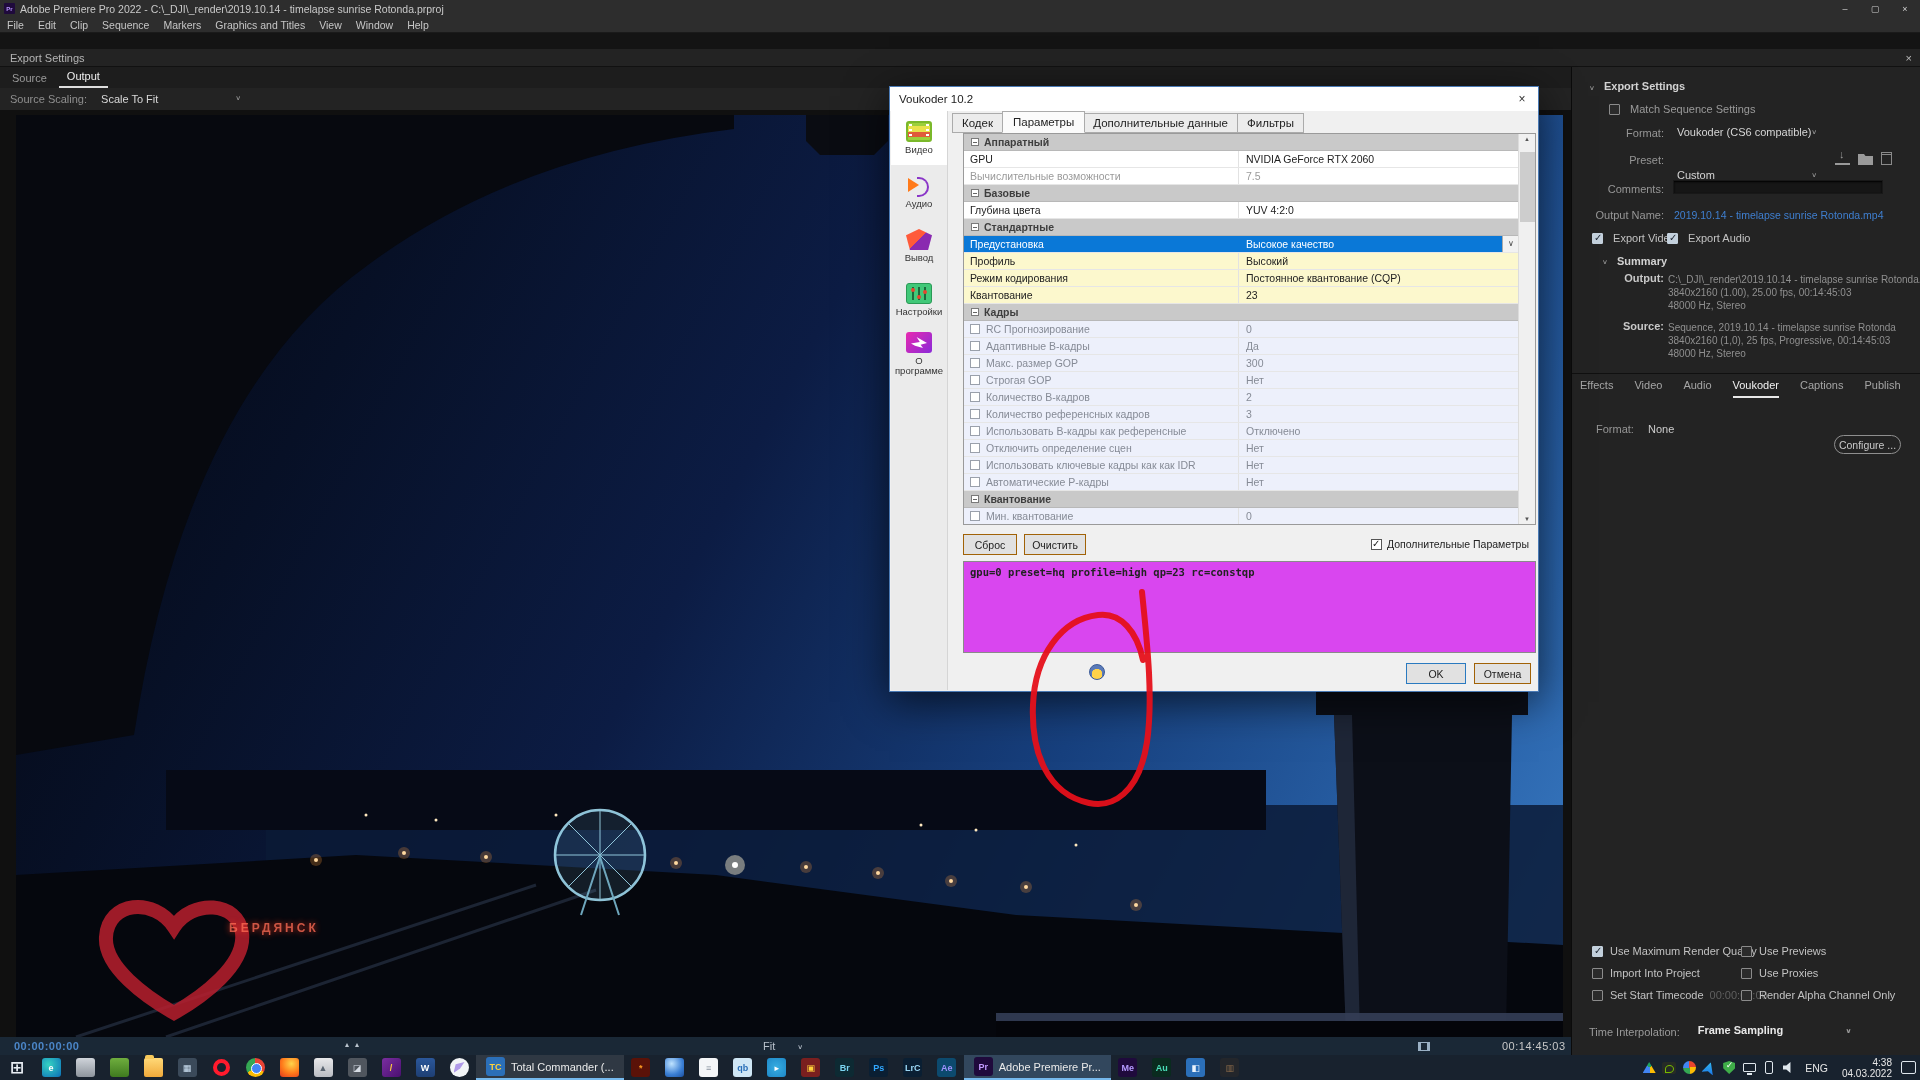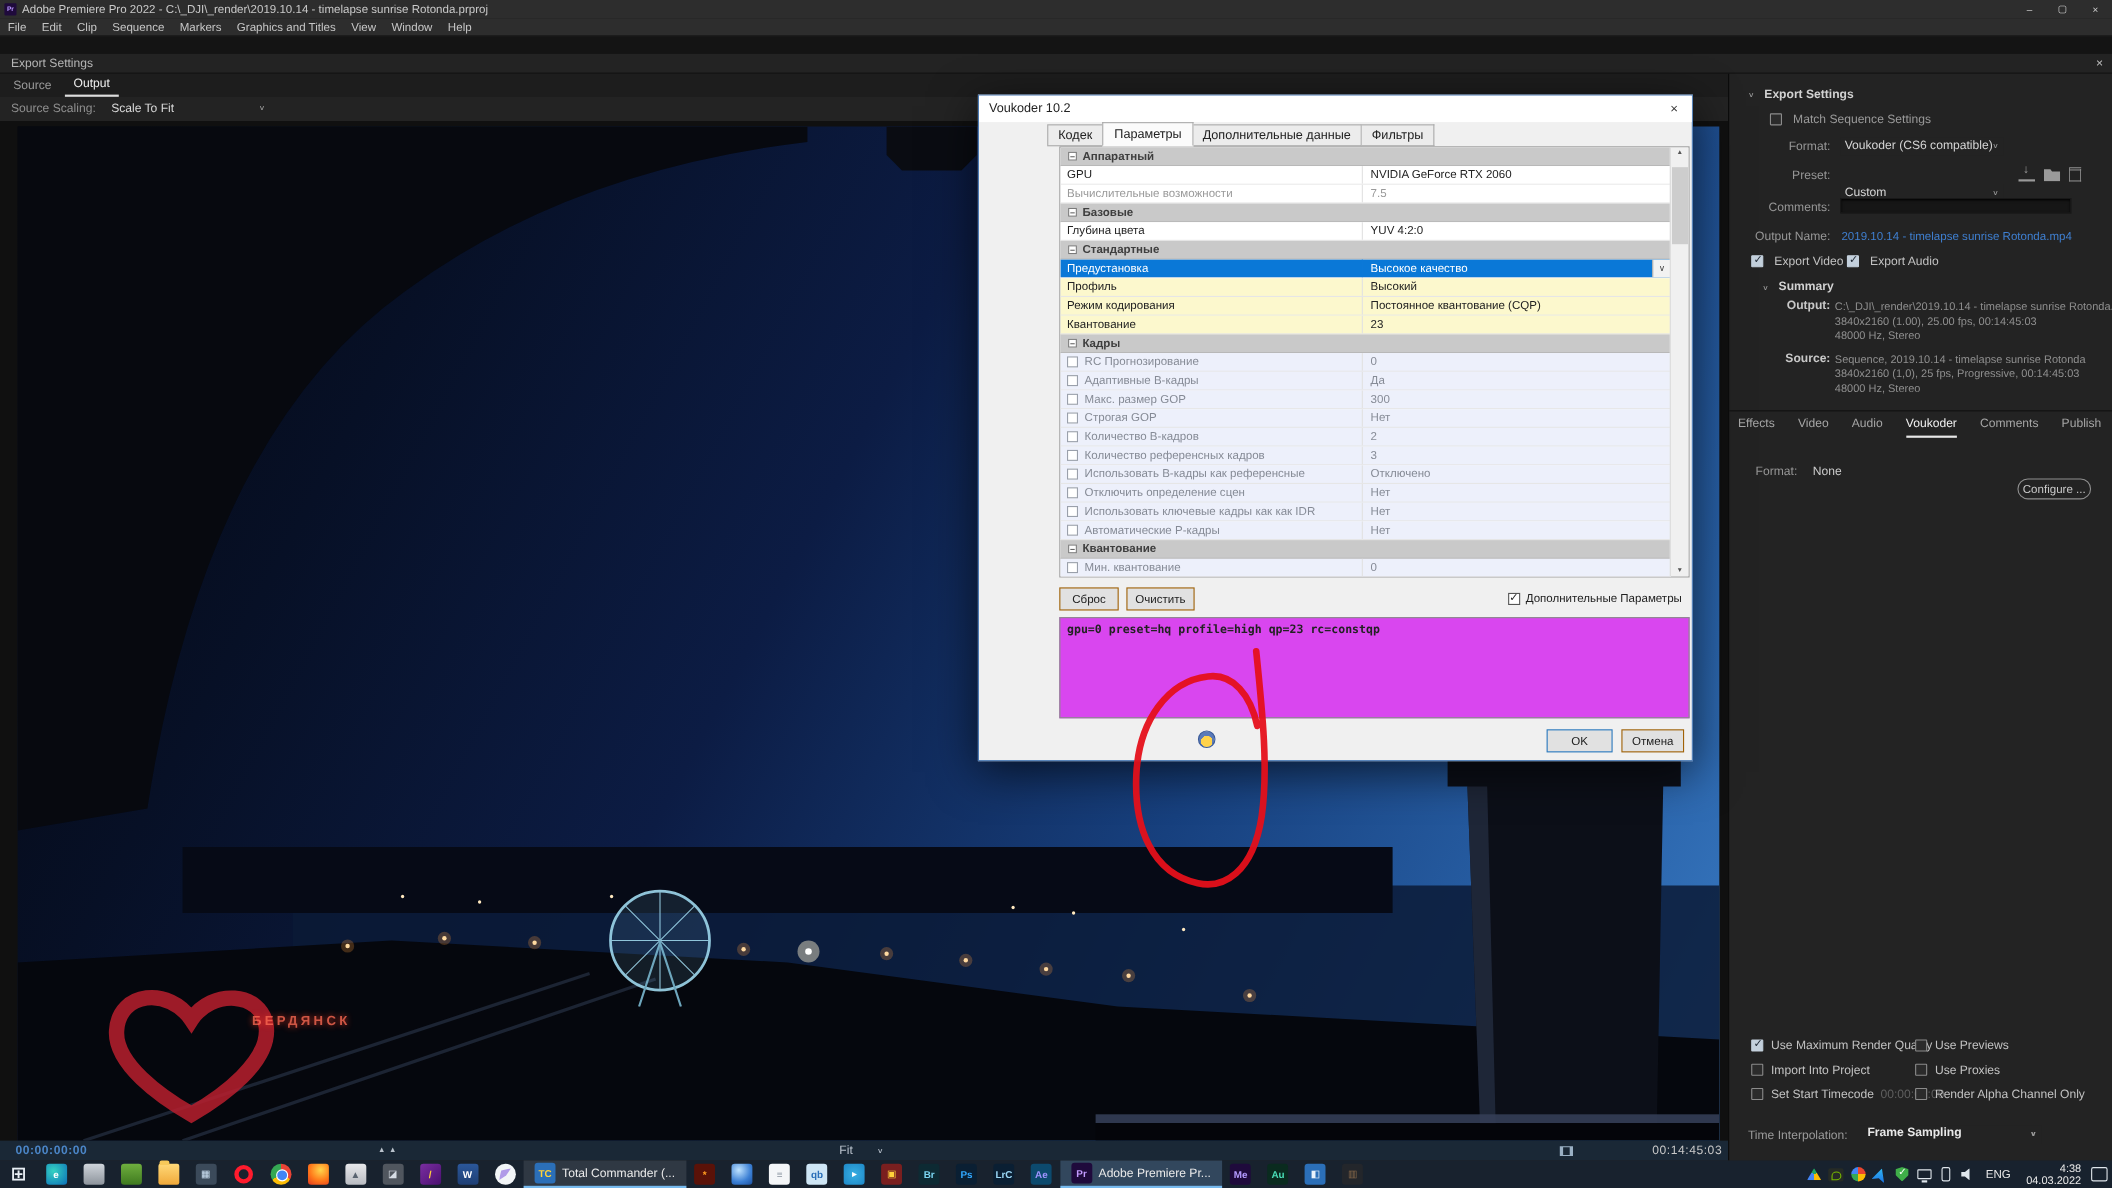--- a/index.html
+++ b/index.html
@@ -304,21 +304,21 @@
       <span class="mini-ic ic-trash"></span>
     </div>
     <div class="rp-abs rp-label" style="left:0;top:116px;width:92px;">Comments:</div>
     <div class="rp-abs" id="comments-input" style="left:101px;top:113px;width:210px;"></div>
     <div class="rp-abs rp-label" style="left:0;top:142px;width:92px;">Output Name:</div>
     <div class="rp-abs" id="output-link" style="left:102px;top:142px;white-space:nowrap;font-size:10.5px;">2019.10.14 - timelapse sunrise Rotonda.mp4</div>
     <div class="rp-abs" style="left:20px;top:165px;">
       <span class="cb on"></span>
       <span>Export Video</span>
     </div>
-    <div class="rp-abs" style="left:107px;top:165px;">
+    <div class="rp-abs" style="left:95px;top:165px;">
       <span class="cb on"></span>
       <span>Export Audio</span>
     </div>
     <div class="rp-abs" style="left:30px;top:188px;">
       <span class="rp-chev">∨</span>
       <span class="rp-sec">Summary</span>
     </div>
     <div class="rp-abs rp-label" style="left:0;top:205px;width:92px;font-weight:bold;color:#c8c8c8;">Output:</div>
     <div class="rp-abs sum-lines" id="sum-output" style="left:96px;top:206px;">
         <div>C:\_DJI\_render\2019.10.14 - timelapse sunrise Rotonda.mp4</div>
@@ -330,21 +330,21 @@
         <div>Sequence, 2019.10.14 - timelapse sunrise Rotonda</div>
         <div>3840x2160 (1,0), 25 fps, Progressive, 00:14:45:03</div>
         <div>48000 Hz, Stereo</div>
       </div>
     <div id="rp-divider"></div>
     <div id="rp-tabs">
         <span class="tab">Effects</span>
         <span class="tab">Video</span>
         <span class="tab">Audio</span>
         <span class="tab active">Voukoder</span>
-        <span class="tab">Comments</span>
+        <span class="tab">Captions</span>
         <span class="tab">Publish</span>
       </div>
     <div class="rp-abs" style="left:24px;top:356px;color:#969696;">Format:</div>
     <div class="rp-abs" style="left:76px;top:356px;color:#cccccc;">None</div>
     <div id="configure-btn">Configure ...</div>
     <div id="rp-options">
         <div class="opt"><span class="cb on"></span><span>Use Maximum Render Quality</span></div>
         <div class="opt"><span class="cb"></span><span>Use Previews</span></div>
         <div class="opt"><span class="cb"></span><span>Import Into Project</span></div>
         <div class="opt"><span class="cb"></span><span>Use Proxies</span></div>
@@ -358,20 +358,42 @@
         <span class="chev">∨</span>
       </span>
     </div>
   </div>
 
   <div id="vk">
     <div id="vk-titlebar">
       <span class="t">Voukoder 10.2</span>
       <span id="vk-close">×</span>
     </div>
+    <div id="vk-sidebar">
+        <div class="vks active">
+          <div class="ic ic-film"></div>
+          <div>Видео</div>
+        </div>
+        <div class="vks">
+          <div class="ic ic-speaker"></div>
+          <div>Аудио</div>
+        </div>
+        <div class="vks">
+          <div class="ic ic-box"></div>
+          <div>Вывод</div>
+        </div>
+        <div class="vks">
+          <div class="ic ic-sliders"></div>
+          <div>Настройки</div>
+        </div>
+        <div class="vks">
+          <div class="ic ic-about"></div>
+          <div>О программе</div>
+        </div>
+      </div>
     <div id="vk-tabs">
         <span class="tab">Кодек</span>
         <span class="tab active">Параметры</span>
         <span class="tab">Дополнительные данные</span>
         <span class="tab">Фильтры</span>
       </div>
     <div id="vk-table">
       <div id="vk-rows">
           <div class="vkrow section">
             <div class="n">

